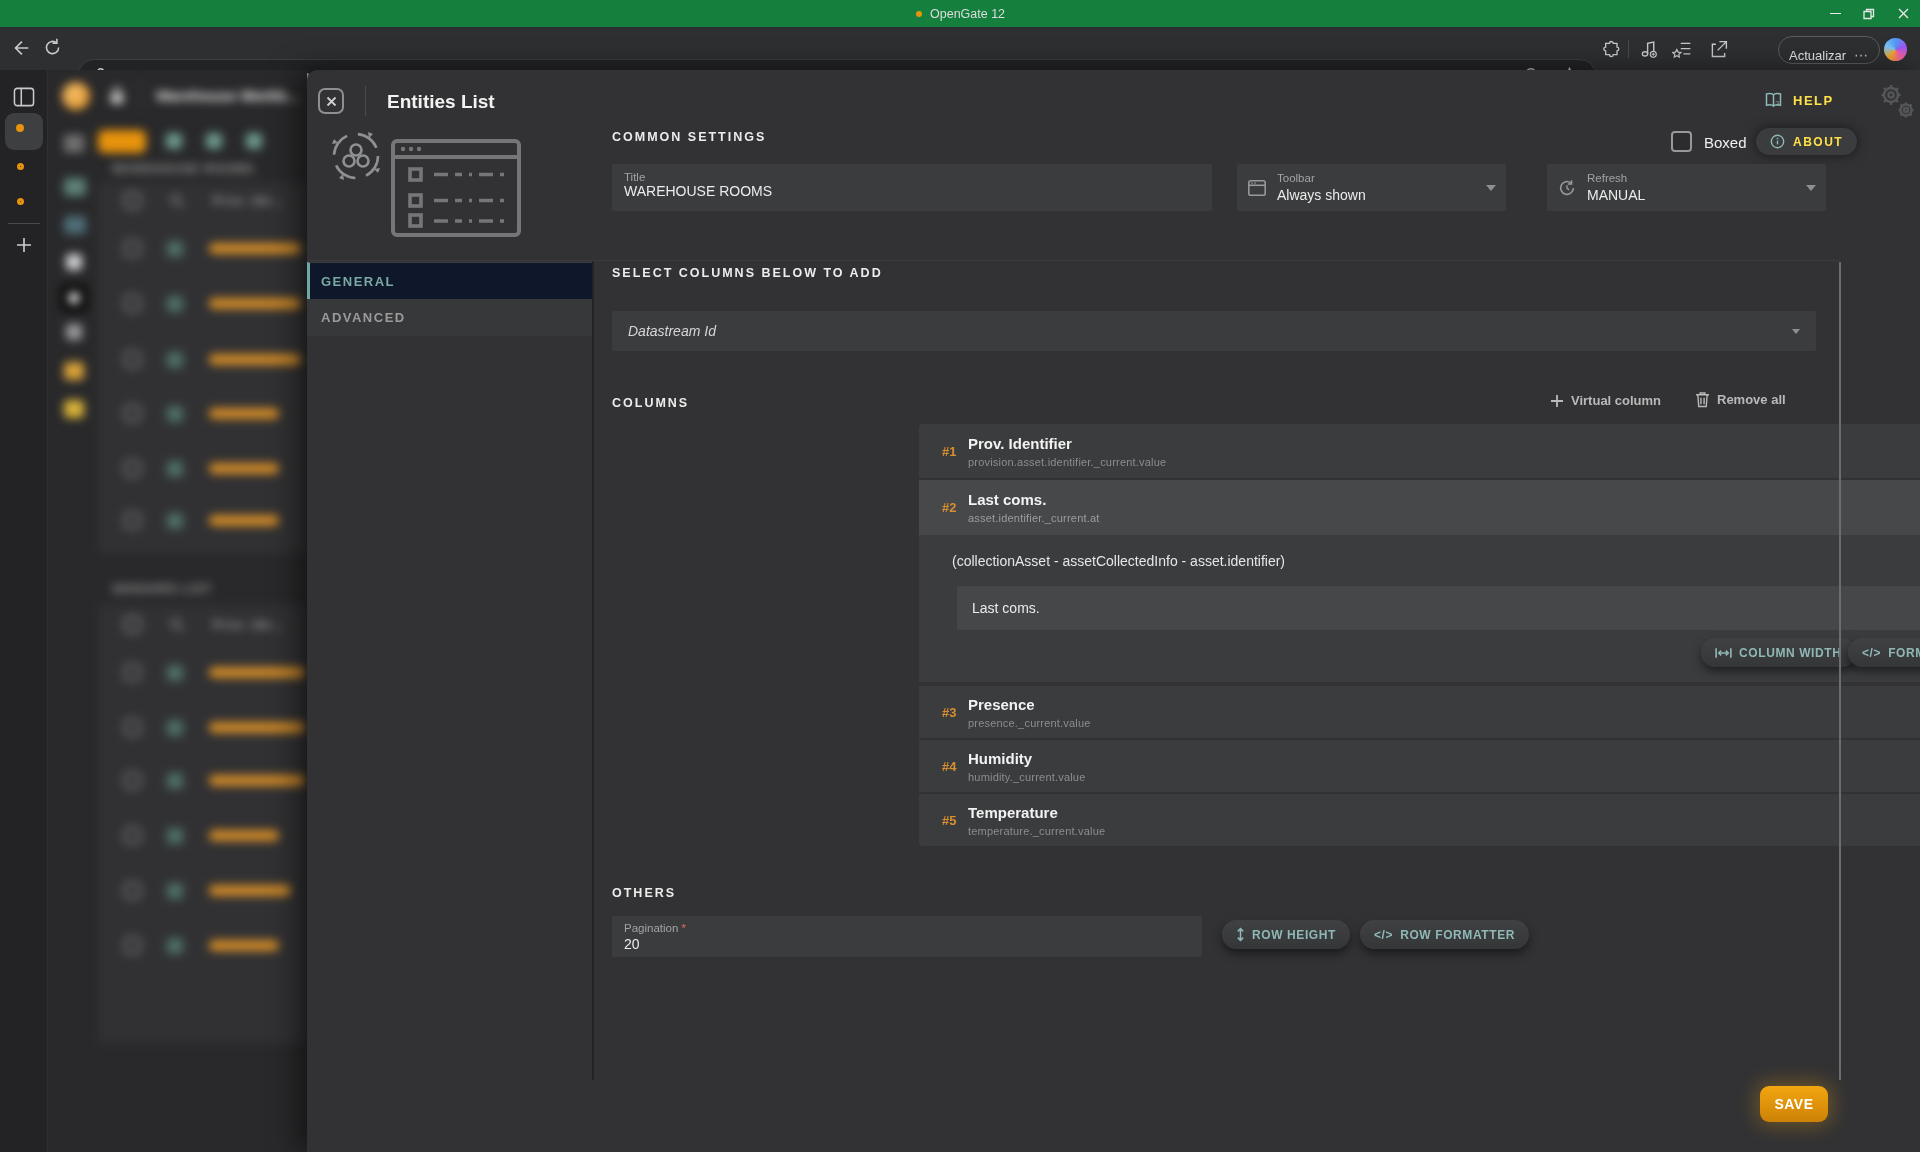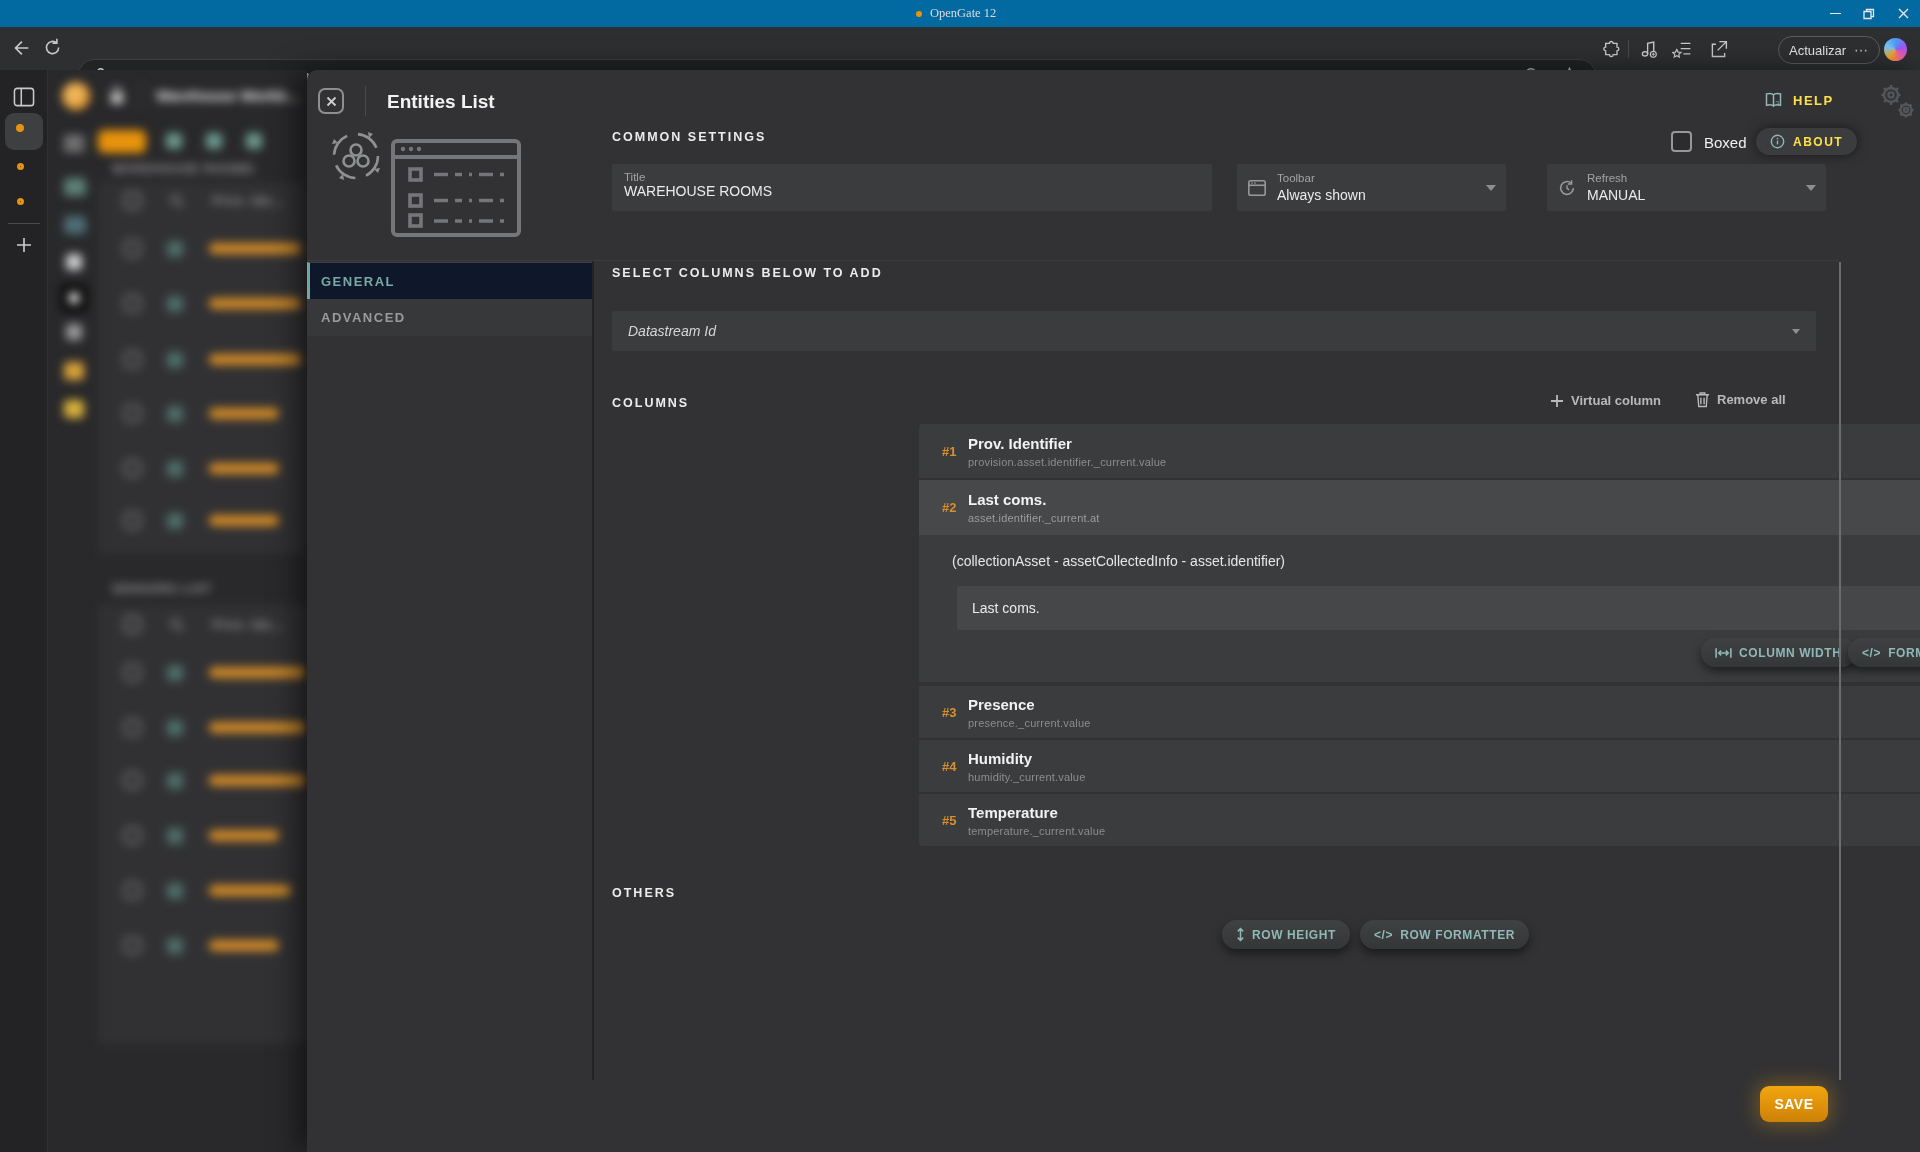--- a/index.html
+++ b/index.html
@@ -3,29 +3,29 @@
 <meta charset="utf-8">
 <style>
   html,body{margin:0;padding:0;background:#000;}
   *{box-sizing:border-box;}
   .screen{position:relative;width:1920px;height:1152px;overflow:hidden;
     font-family:"Liberation Sans",sans-serif;background:#323234;color:#ececec;}
   .a{position:absolute;}
   .flex{display:flex;align-items:center;}
   svg{display:block;}
   
-  .titlebar{left:0;top:0;width:1920px;height:27px;background:#0369a1;font-family:Liberation Serif, serif;}
+  .titlebar{left:0;top:0;width:1920px;height:27px;background:#15803d;}
   .tab-title{font-size:12.5px;color:#dcdcdc;}
   .winbtn{width:34px;height:27px;display:flex;align-items:center;justify-content:center;}
   .toolbar{left:0;top:27px;width:1920px;height:43px;background:#2e2f31;}
   .urlpill{left:78px;top:32px;width:1518px;height:32px;background:#222325;border:1px solid #3d3e40;
     border-radius:16px;display:flex;align-items:center;}
   .urltext{font-size:13px;color:#e2e2e2;white-space:nowrap;}
   .updatebtn{border:1px solid #5b5c5e;border-radius:15px;height:28px;padding:0 10px;display:flex;
-    align-items:center;gap:8px;color:#e4e4e4;font-size:13px;}
+    align-items:flex-end;gap:8px;color:#e4e4e4;font-size:13px;}
   
   .tabstrip{left:0;top:70px;width:48px;height:1082px;background:#232325;border-right:1px solid #303032;}
   .donut{border-radius:50%;border:4px solid #e8930c;background:transparent;}
   .activetab{background:#3e3f41;border-radius:9px;}
   
   .bgapp{left:48px;top:70px;width:259px;height:1082px;background:#29292b;overflow:hidden;}
   .bgapp-inner{position:absolute;left:0;top:0;width:100%;height:100%;filter:blur(5px);}
   .brow{position:absolute;display:flex;align-items:center;gap:0;}
   .bcheck{width:17px;height:17px;border:2.5px solid #87888a;border-radius:5px;}
   .bicon{width:16px;height:16px;background:#4e6e67;border-radius:4px;}
@@ -489,20 +489,24 @@
     <div class="card" style="top:724px;height:52px;border-radius:0 0 4px 4px;">
       <span class="cidx" style="margin-left:23px;">#5</span>
       <div>
         <div class="ctitle">Temperature</div>
         <div class="cpath">temperature._current.value</div>
       </div>
 
     </div>
 
     <span class="a heading" style="left:305px;top:816px;">OTHERS</span>
+    <div class="a field" style="left:305px;top:846px;width:590px;height:41px;padding:6px 12px;">
+      <div class="flabel"><span>Pagination</span> <span class="required">*</span></div>
+      <div class="fvalue" style="margin-top:2px;">20</div>
+    </div>
     <div class="pill" style="position:absolute;left:915px;top:850px;">
       <svg width="9" height="15" viewBox="0 0 10 16">
           <path d="M5 1.5 v13 M2 4.5 L5 1.5 l3 3 M2 11.5 L5 14.5 l3-3" fill="none" stroke="#8fb8b6" stroke-width="1.7"></path>
         </svg>
       <span>ROW HEIGHT</span>
     </div>
     <div class="pill" style="position:absolute;left:1053px;top:850px;">
       <span style="font-size:12px;font-weight:bold;">&lt;/&gt;</span>
       <span>ROW FORMATTER</span>
     </div>

